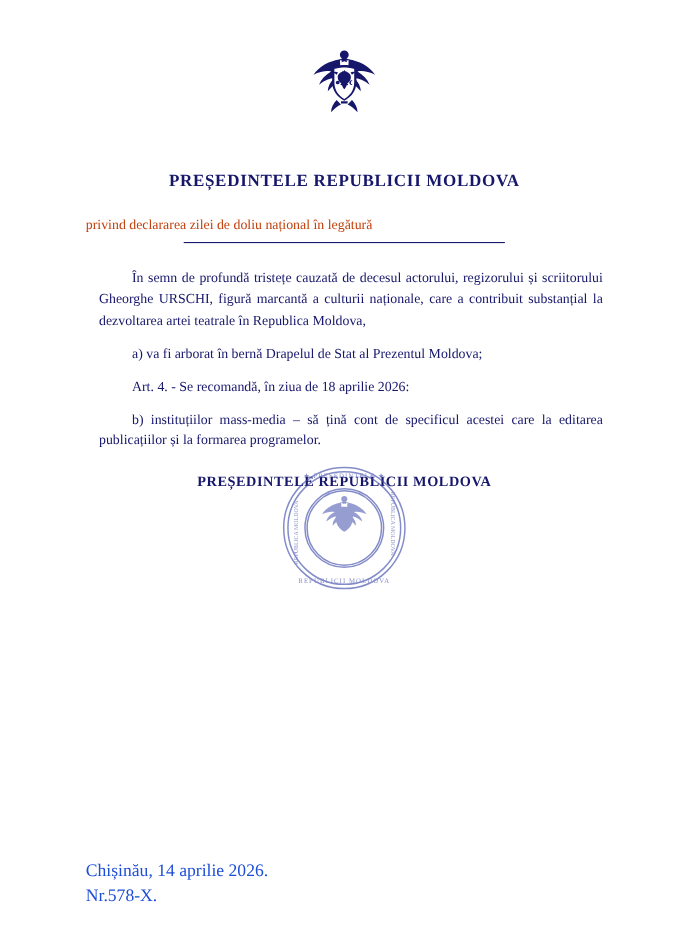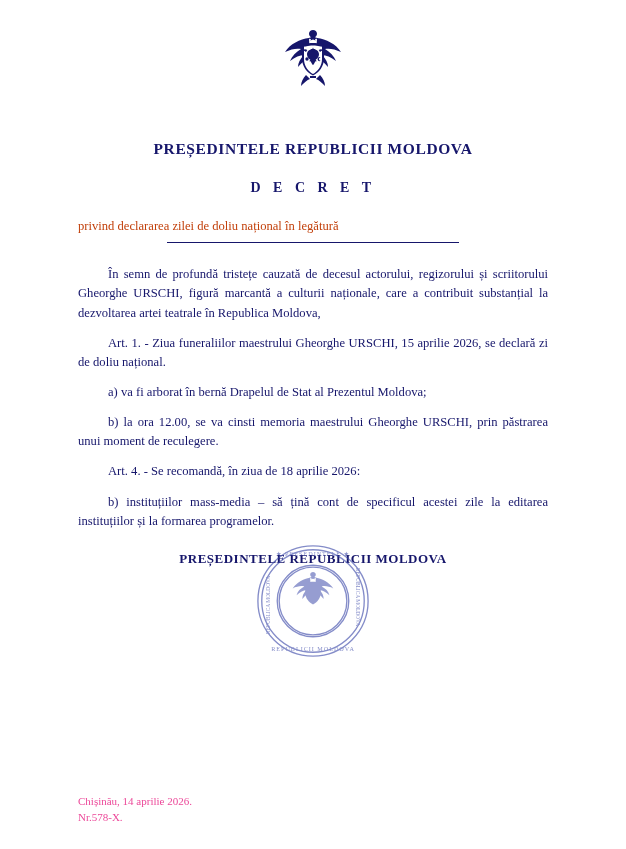--- a/index.html
+++ b/index.html
@@ -13,21 +13,21 @@
     font-family: "Liberation Serif", serif;
     color: #1a1a6e;
     position: relative;
     overflow: hidden;
   }
   .page {
     width: 626px;
     height: 848px;
     position: relative;
     box-sizing: border-box;
-    padding: 0 78px;
+    padding: 16px 78px;
   }
   
   .emblem-wrap {
     display: flex;
     justify-content: center;
     padding-top: 26px;
     height: 78px;
   }
   .emblem {
     width: 62px;
@@ -65,21 +65,21 @@
   }
   
   .body-text {
     margin-top: 22px;
     font-size: 12.6px;
     line-height: 1.52;
     text-align: justify;
     color: #16166b;
   }
   .body-text p {
-    margin: 0 0 11px 0;
+    margin: 0 0 11px 12px;
     text-indent: 30px;
   }
   
   .signature-block {
     margin-top: 20px;
     text-align: center;
     position: relative;
   }
   .sig-title {
     font-size: 13px;
@@ -96,23 +96,23 @@
     width: 116px;
     height: 116px;
     opacity: 0.62;
     pointer-events: none;
   }
   
   .footer {
     position: absolute;
     left: 78px;
     bottom: 22px;
-    font-size: 11px;
+    font-size: 16px;
     line-height: 1.45;
-    color: #ec4899;
+    color: #1d4ed8;
   }
   .footer div {
     margin: 0;
   }
 </style>
 </head>
 <body>
 
 <div class="page">
 
@@ -143,34 +143,31 @@
 
         <path d="M24 49 c-3 3-5 7-5 11 3-3 6-6 9-7 z"></path>
         <path d="M38 49 c3 3 5 7 5 11 -3-3-6-6-9-7 z"></path>
         <path d="M28 50 h6 v2 h-6 z"></path>
       </g>
     </svg>
   </div>
 
   <div class="doc-title">PREȘEDINTELE REPUBLICII MOLDOVA</div>
 
-  <div class="doc-type">D E C R E T</div>
 
   <div class="doc-subject">
     <span>privind declararea zilei de doliu național în legătură</span><br>
   </div>
   <div class="rule"></div>
 
   <div class="body-text">
     <p>În semn de profundă tristețe cauzată de decesul actorului, regizorului și scriitorului Gheorghe URSCHI, figură marcantă a culturii naționale, care a contribuit substanțial la dezvoltarea artei teatrale în Republica Moldova,</p>
-    <p>Art. 1. - Ziua funeraliilor maestrului Gheorghe URSCHI, 15 aprilie 2026, se declară zi de doliu național.</p>
     <p>a) va fi arborat în bernă Drapelul de Stat al Prezentul Moldova;</p>
-    <p>b) la ora 12.00, se va cinsti memoria maestrului Gheorghe URSCHI, prin păstrarea unui moment de reculegere.</p>
     <p>Art. 4. - Se recomandă, în ziua de 18 aprilie 2026:</p>
-    <p>b) instituțiilor mass-media – să țină cont de specificul acestei zile la editarea instituțiilor și la formarea programelor.</p>
+    <p>b) instituțiilor mass-media – să țină cont de specificul acestei care la editarea publicațiilor și la formarea programelor.</p>
   </div>
 
   <div class="signature-block">
     <div class="sig-title">PREȘEDINTELE REPUBLICII MOLDOVA</div>
 
     <svg class="seal" viewBox="0 0 120 120">
       <g fill="none" stroke="#3a47a8" stroke-width="1.4">
         <circle cx="60" cy="60" r="57"></circle>
         <circle cx="60" cy="60" r="53"></circle>
         <circle cx="60" cy="60" r="37"></circle>

